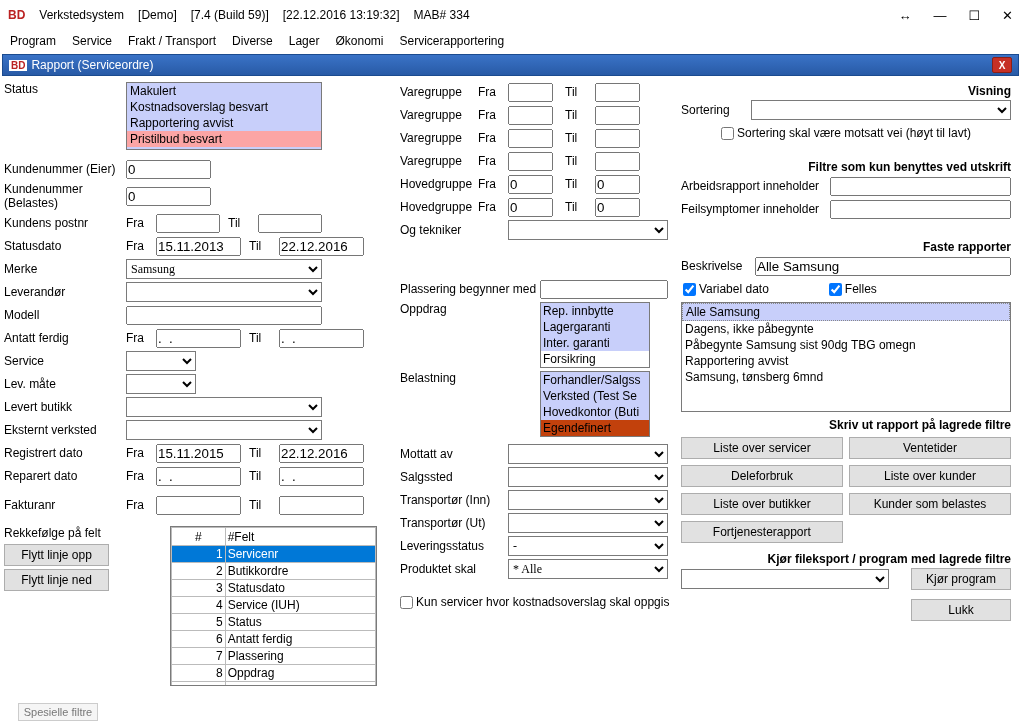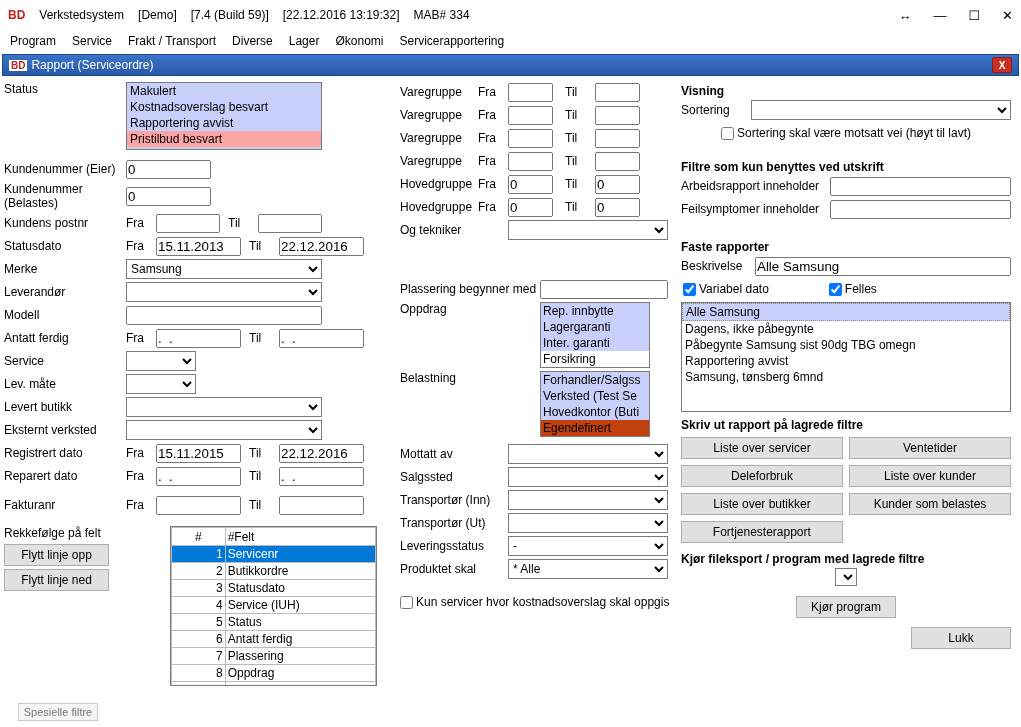--- a/index.html
+++ b/index.html
@@ -18,25 +18,25 @@
   .c1 { width: 390px; }
   .c2 { width: 275px; }
   .c3 { width: 330px; }
   .row { display:flex; align-items:center; margin-bottom:3px; min-height:20px;}
   .label { display:inline-block; }
   .lbl1 { width: 122px; }
   .lbl-sm { width: 30px; text-align:left;}
   .w60 { width: 64px; }
   .w85 { width: 85px; }
   .w45 { width: 45px;}
-  select.std { height:20px; border:1px solid #7a7a7a; font-size:12px; font-family:Liberation Sans, sans-serif; background:#fff;}
+  select.std { height:20px; border:1px solid #7a7a7a; font-size:12px; font-family:Liberation Serif, serif; background:#fff;}
   .listbox { border:1px solid #7a7a7a; background:#c8cffa; font-size:12px; overflow-y:scroll; }
   .listbox .item { padding:0 3px; height:16px; line-height:16px; white-space:nowrap; overflow:hidden;}
   .btn { background:#e1e1e1; border:1px solid #adadad; height:22px; font-size:12px; font-family:inherit; cursor:pointer; padding:0 6px;}
-  .heading { text-align:left; font-weight:bold; margin:2px 0;}
+  .heading { text-align:right; font-weight:bold; margin:2px 0;}
   .filt-table { border:1px solid #7a7a7a; width:205px; font-size:12px; border-collapse:collapse; }
   .filt-table th { background:#fff; border:1px solid #bbb; font-weight:normal; text-align:center; height:18px;}
   .filt-table td { border:1px solid #bbb; height:17px; padding:0 2px;}
   .filt-table td.n { text-align:right; width:50px;}
   .filt-table tr.sel td { background:#0078d7; color:#fff;}
   .chk { display:flex; align-items:center; gap:3px;}
   .scroll-y { overflow-y:scroll; }
   .seg-listbox { border:1px solid #7a7a7a; background:#c8cffa; width:110px; height:66px; overflow-y:scroll; font-size:12px;}
   .seg-listbox .item { padding:0 2px; height:16px; line-height:16px; white-space:nowrap; overflow:hidden;}
   .rep-list { border:1px solid #7a7a7a; width:100%; height:110px; overflow-y:scroll;}
@@ -398,21 +398,21 @@
       </div>
     <div class="btn-row">
         <button class="btn">Liste over butikker</button>
         <button class="btn">Kunder som belastes</button>
       </div>
     <div class="btn-row">
         <button class="btn" style="flex:0 0 49%;">Fortjenesterapport</button>
       </div>
     <div style="height:4px;"></div>
     <div class="heading">Kjør fileksport / program med lagrede filtre</div>
-    <div class="row" style="gap:10px;flex-direction:column;">
+    <div class="row" style="gap:22px;">
       <select class="std" style="flex:1"><option></option></select>
       <button class="btn" style="width:100px">Kjør program</button>
     </div>
     <div style="height:6px;"></div>
     <div class="row" style="justify-content:flex-end;">
       <button class="btn" style="width:100px">Lukk</button>
     </div>
   </div>
 </div>
 

